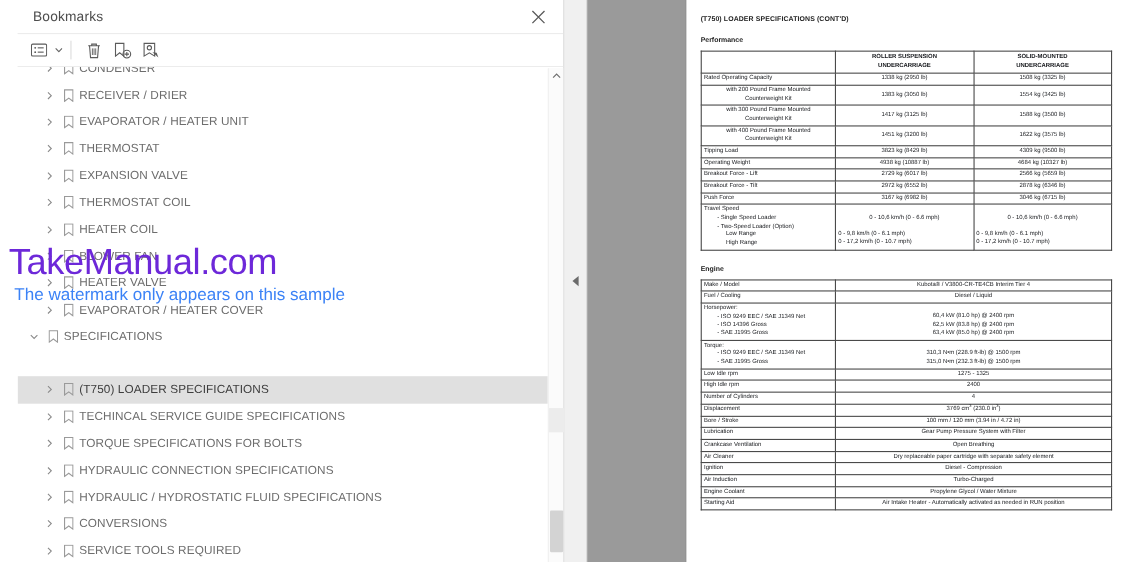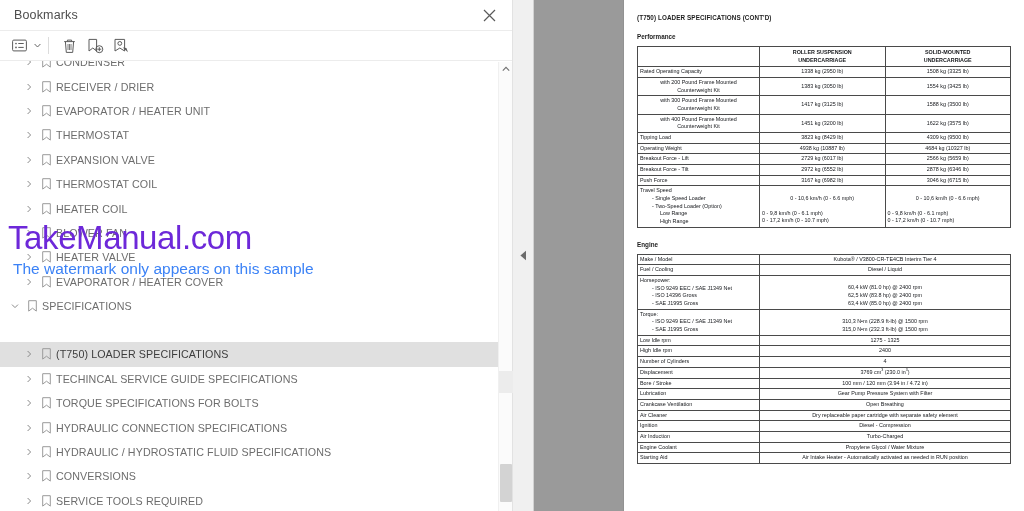--- a/index.html
+++ b/index.html
@@ -11,20 +11,21 @@
   }
   #app { position: relative; width: 1024px; height: 511px; display: flex; }
 
   
   #sidebar {
     position: relative;
     width: 512px; height: 511px;
     background: #ffffff;
     display: flex; flex-direction: column;
     flex: 0 0 512px;
+    padding-left: 16px;
   }
   #bm-header {
     height: 30px; flex: 0 0 30px;
     display: flex; align-items: center;
     padding: 0 14px 0 14px;
     background: #ffffff;
   }
   #bm-title {
     font-size: 12.5px; color: #4d4d4d; letter-spacing: .15px;
   }

